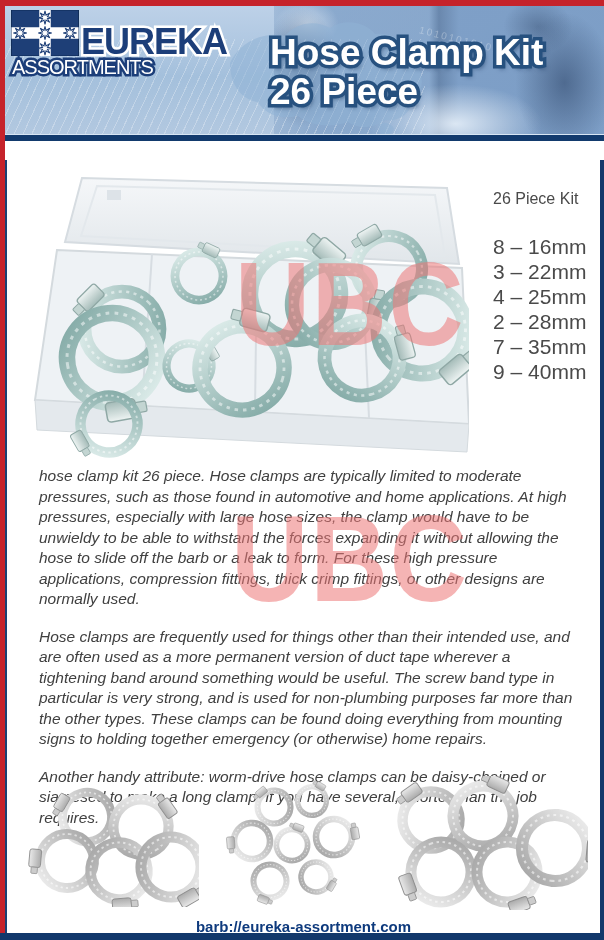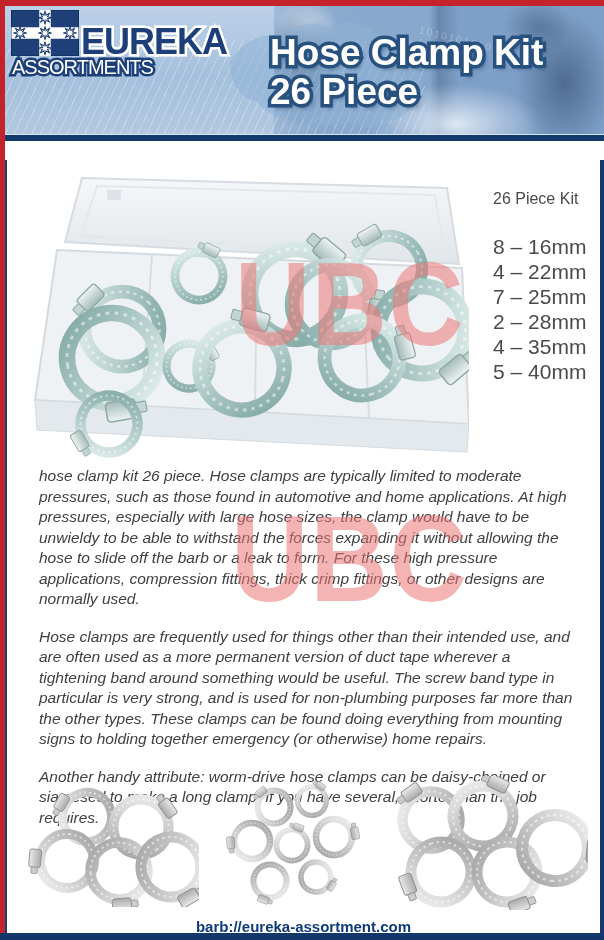--- a/index.html
+++ b/index.html
@@ -192,25 +192,25 @@
       <use href="#clampT" transform="translate(172,194) scale(0.75) rotate(60)"></use>
       <use href="#clampT" transform="translate(225,196) scale(1.4) rotate(15)"></use>
       <use href="#clampT" transform="translate(345,186) scale(1.25) rotate(75)"></use>
       <use href="#clampT" transform="translate(92,252) scale(0.95) rotate(-120)"></use>
     </svg>
 
     <div class="kit-info">
       <p class="kit-heading">26 Piece Kit</p>
       <ul class="kit-list">
         <li>8 – 16mm</li>
-        <li>4 – 22mm</li>
-        <li>7 – 25mm</li>
+        <li>3 – 22mm</li>
+        <li>4 – 25mm</li>
         <li>2 – 28mm</li>
-        <li>4 – 35mm</li>
-        <li>5 – 40mm</li>
+        <li>7 – 35mm</li>
+        <li>9 – 40mm</li>
       </ul>
     </div>
 
     <div class="watermark wm-photo">UBC</div>
     <div class="watermark wm-text">UBC</div>
 
     <div class="paragraphs">
       <p>hose clamp kit 26 piece. Hose clamps are typically limited to moderate pressures, such as those found in automotive and home applications. At high pressures, especially with large hose sizes, the clamp would have to be unwieldy to be able to withstand the forces expanding it without allowing the hose to slide off the barb or a leak to form. For these high pressure applications, compression fittings, thick crimp fittings, or other designs are normally used.</p>
       <p>Hose clamps are frequently used for things other than their intended use, and are often used as a more permanent version of duct tape wherever a tightening band around something would be useful. The screw band type in particular is very strong, and is used for non-plumbing purposes far more than the other types. These clamps can be found doing everything from mounting signs to holding together emergency (or otherwise) home repairs.</p>
       <p>Another handy attribute: worm-drive hose clamps can be daisy-chained or siamesed to make a long clamp, if you have several, shorter than the job requires.</p>

